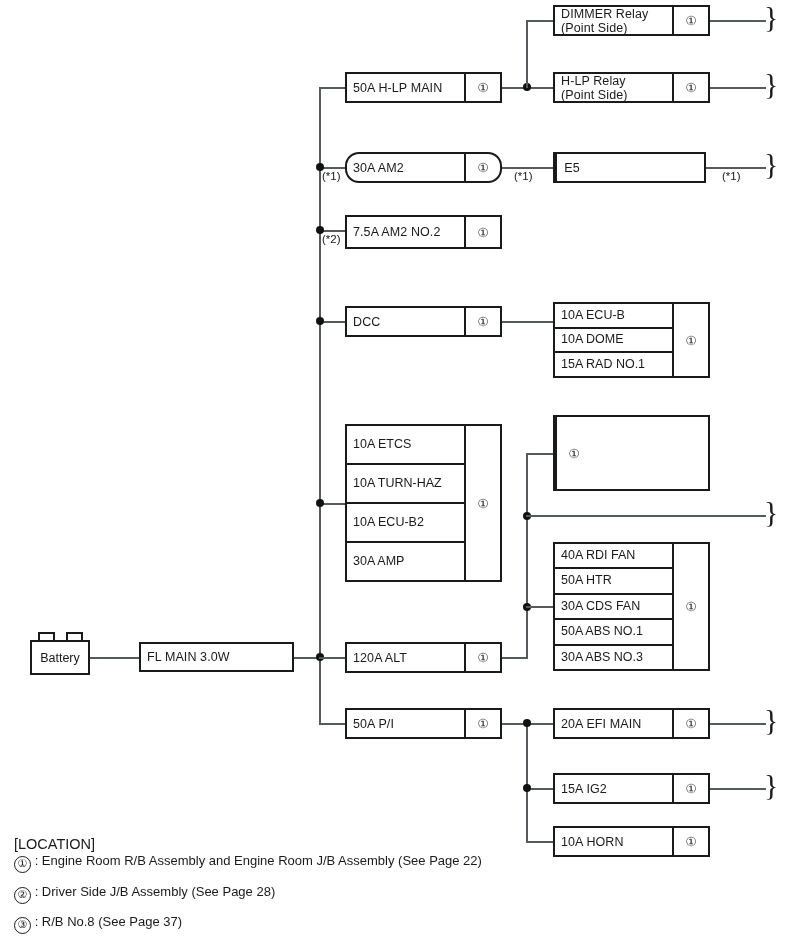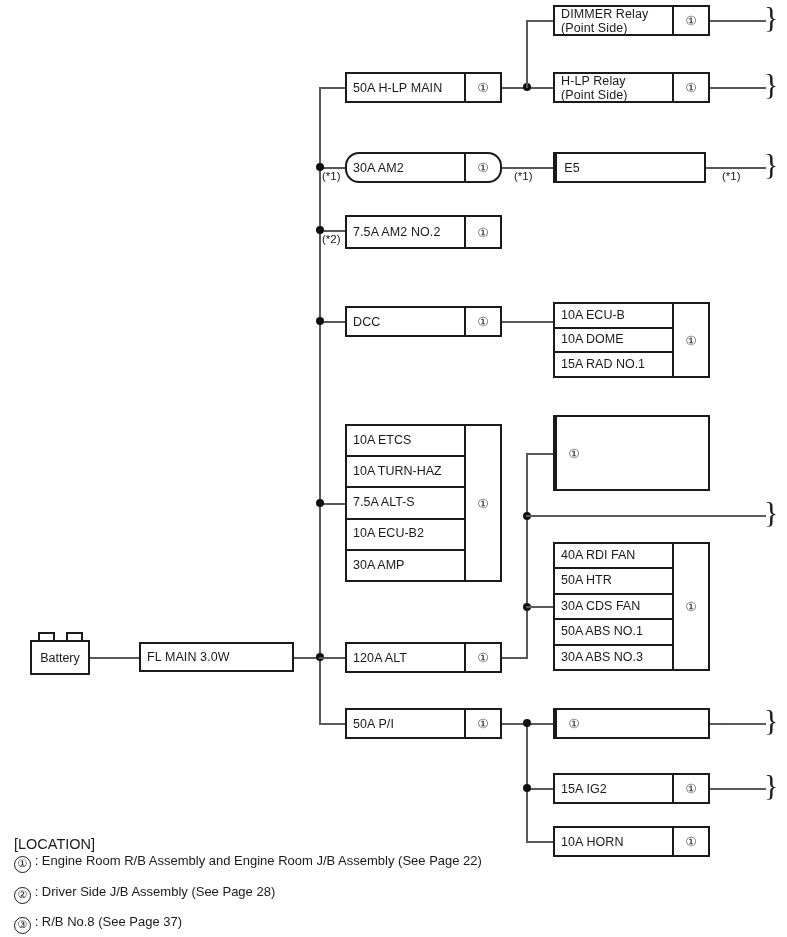--- a/index.html
+++ b/index.html
@@ -281,21 +281,20 @@
       <div class="row">10A DOME</div>
       <div class="row">15A RAD NO.1</div>
     </div>
     <div class="loc">①</div>
   </div>
 
   <div class="stack" style="left:345px; top:424px; width:157px; height:158px;">
     <div class="rows">
       <div class="row">10A ETCS</div>
       <div class="row">10A TURN-HAZ</div>
-      <div class="row">7.5A ALT-S</div>
       <div class="row">10A ECU-B2</div>
       <div class="row">30A AMP</div>
     </div>
     <div class="loc">①</div>
   </div>
 
   <div class="stack" style="left:553px; top:415px; width:157px; height:76px;">
     <div class="loc">①</div>
   </div>
 
@@ -304,20 +303,21 @@
       <div class="row">40A RDI FAN</div>
       <div class="row">50A HTR</div>
       <div class="row">30A CDS FAN</div>
       <div class="row">50A ABS NO.1</div>
       <div class="row">30A ABS NO.3</div>
     </div>
     <div class="loc">①</div>
   </div>
 
   <div class="box" style="left:553px; top:708px; width:157px; height:31px;">
+    <span class="label">20A EFI MAIN</span>
     <span class="loc">①</span>
   </div>
 
   <div class="box" style="left:553px; top:773px; width:157px; height:31px;">
     <span class="label">15A IG2</span>
     <span class="loc">①</span>
   </div>
 
   <div class="box" style="left:553px; top:826px; width:157px; height:31px;">
     <span class="label">10A HORN</span>

